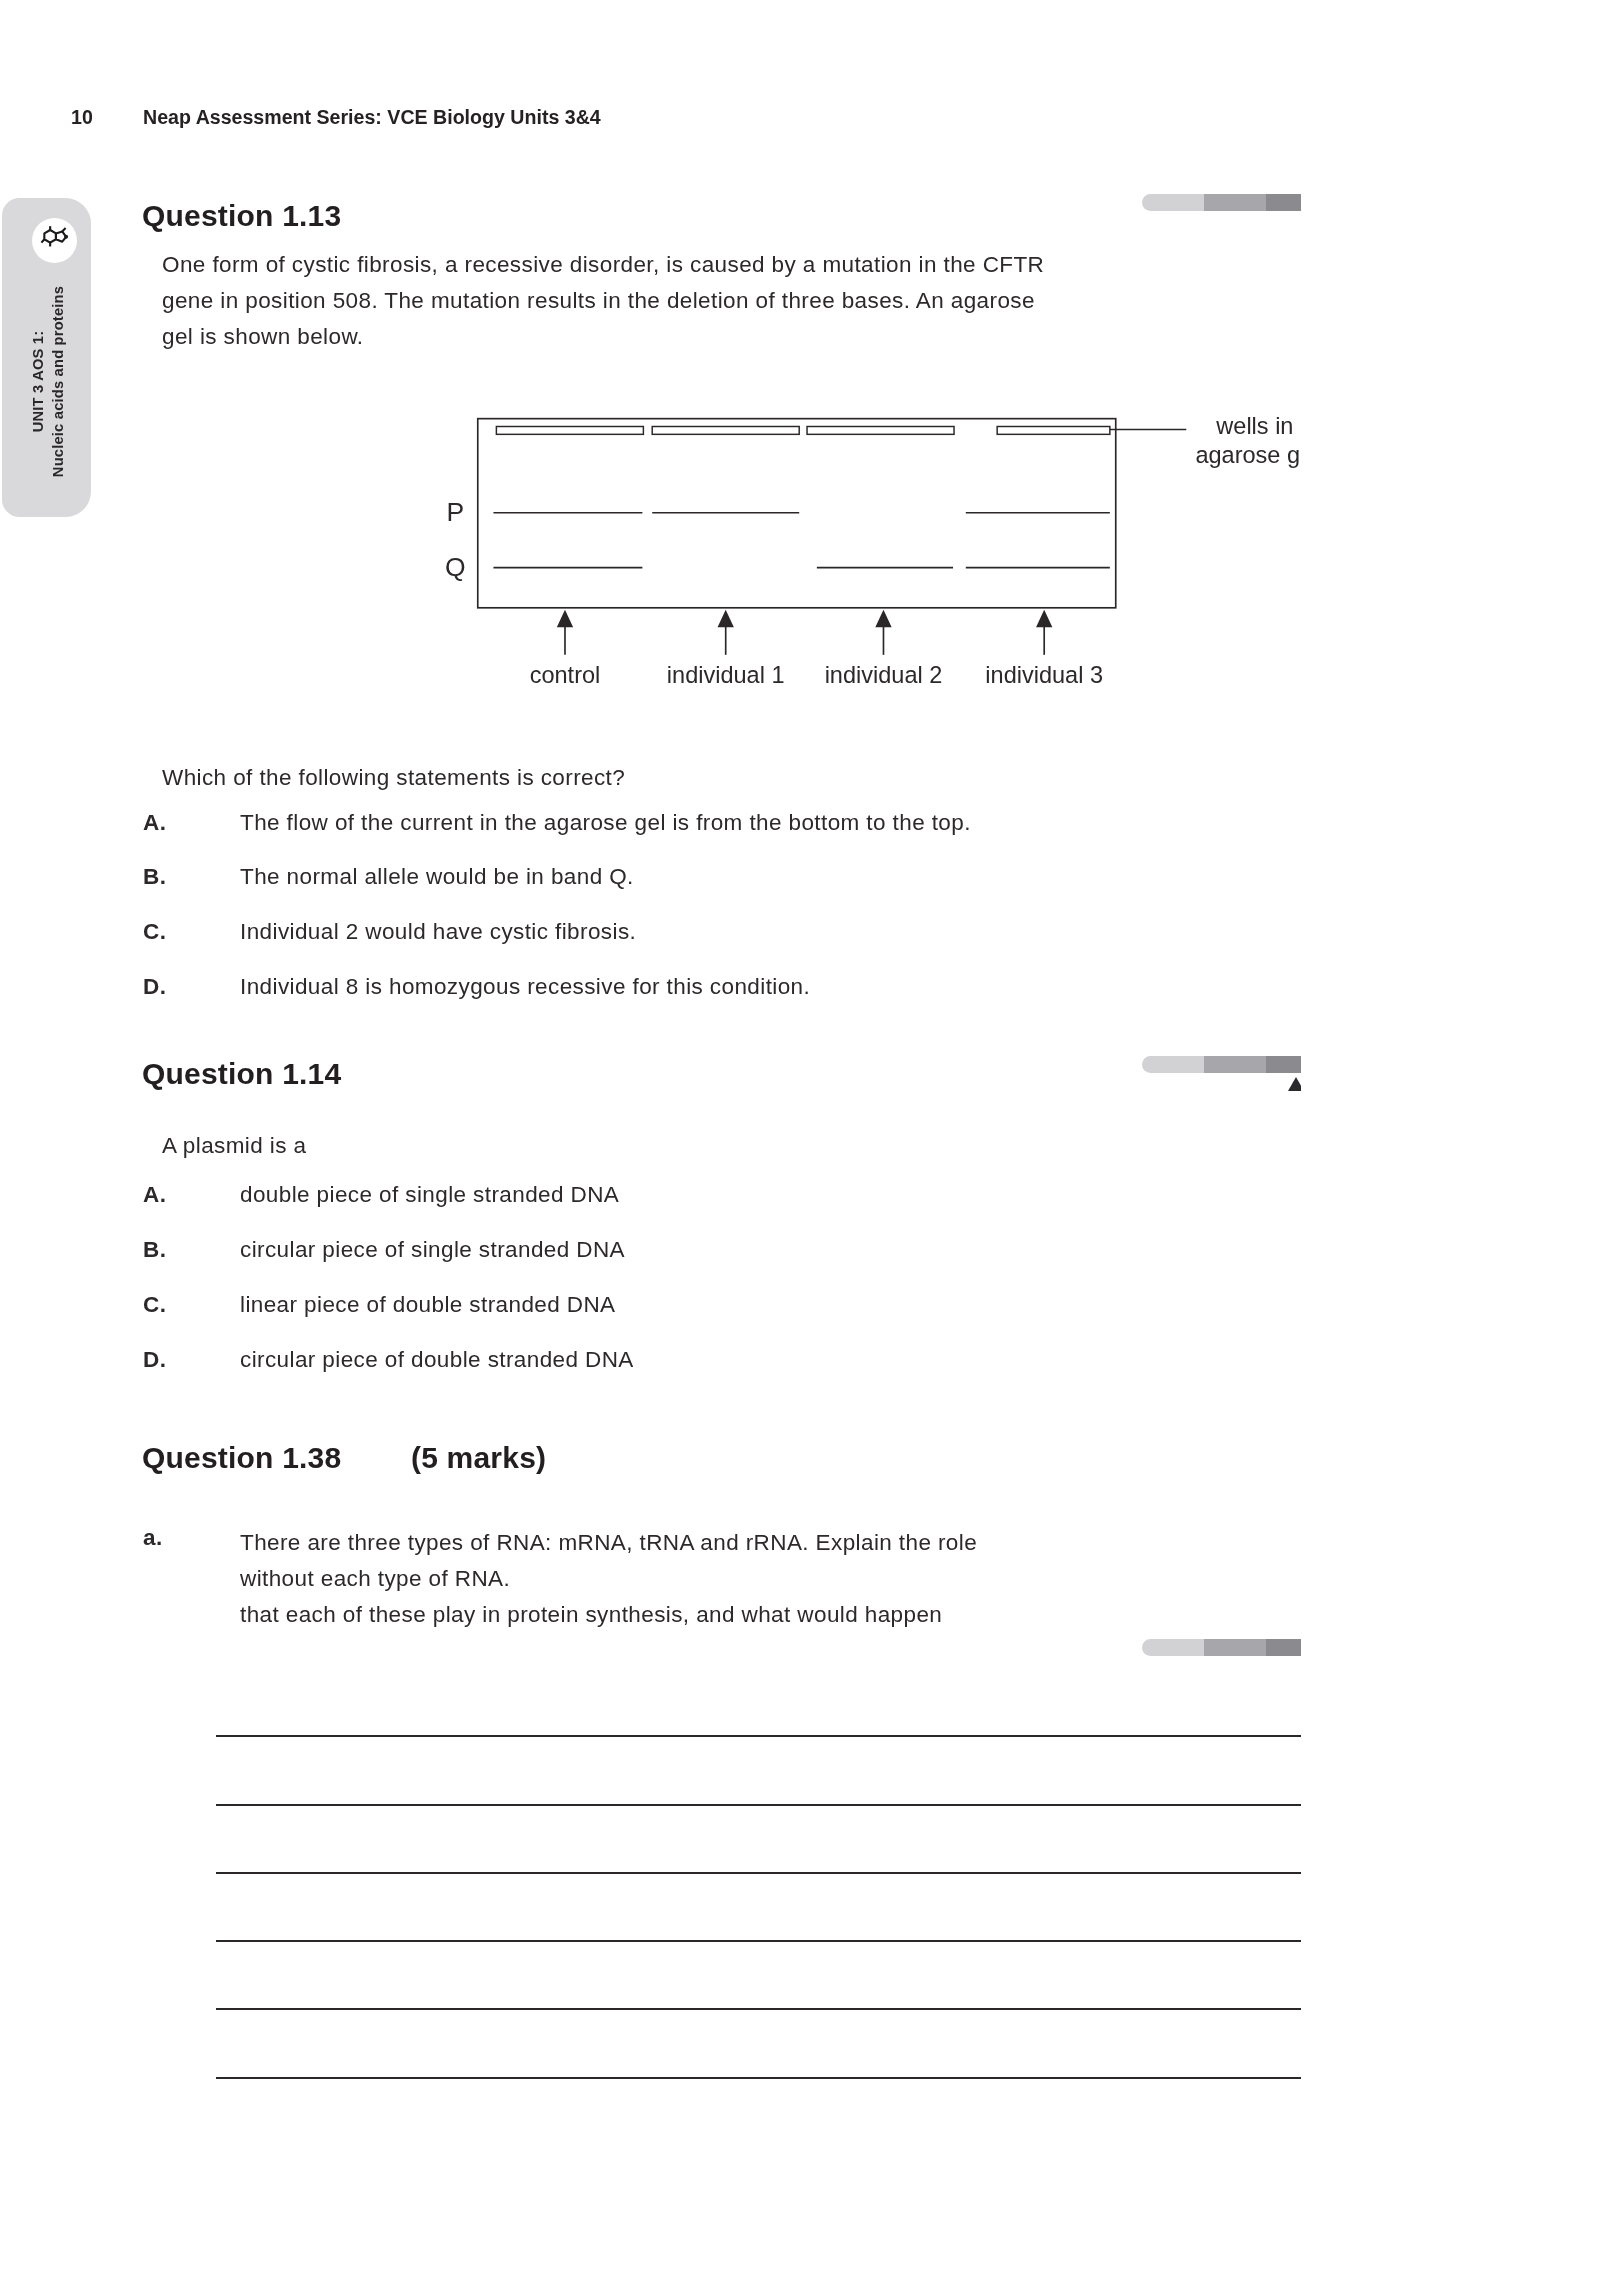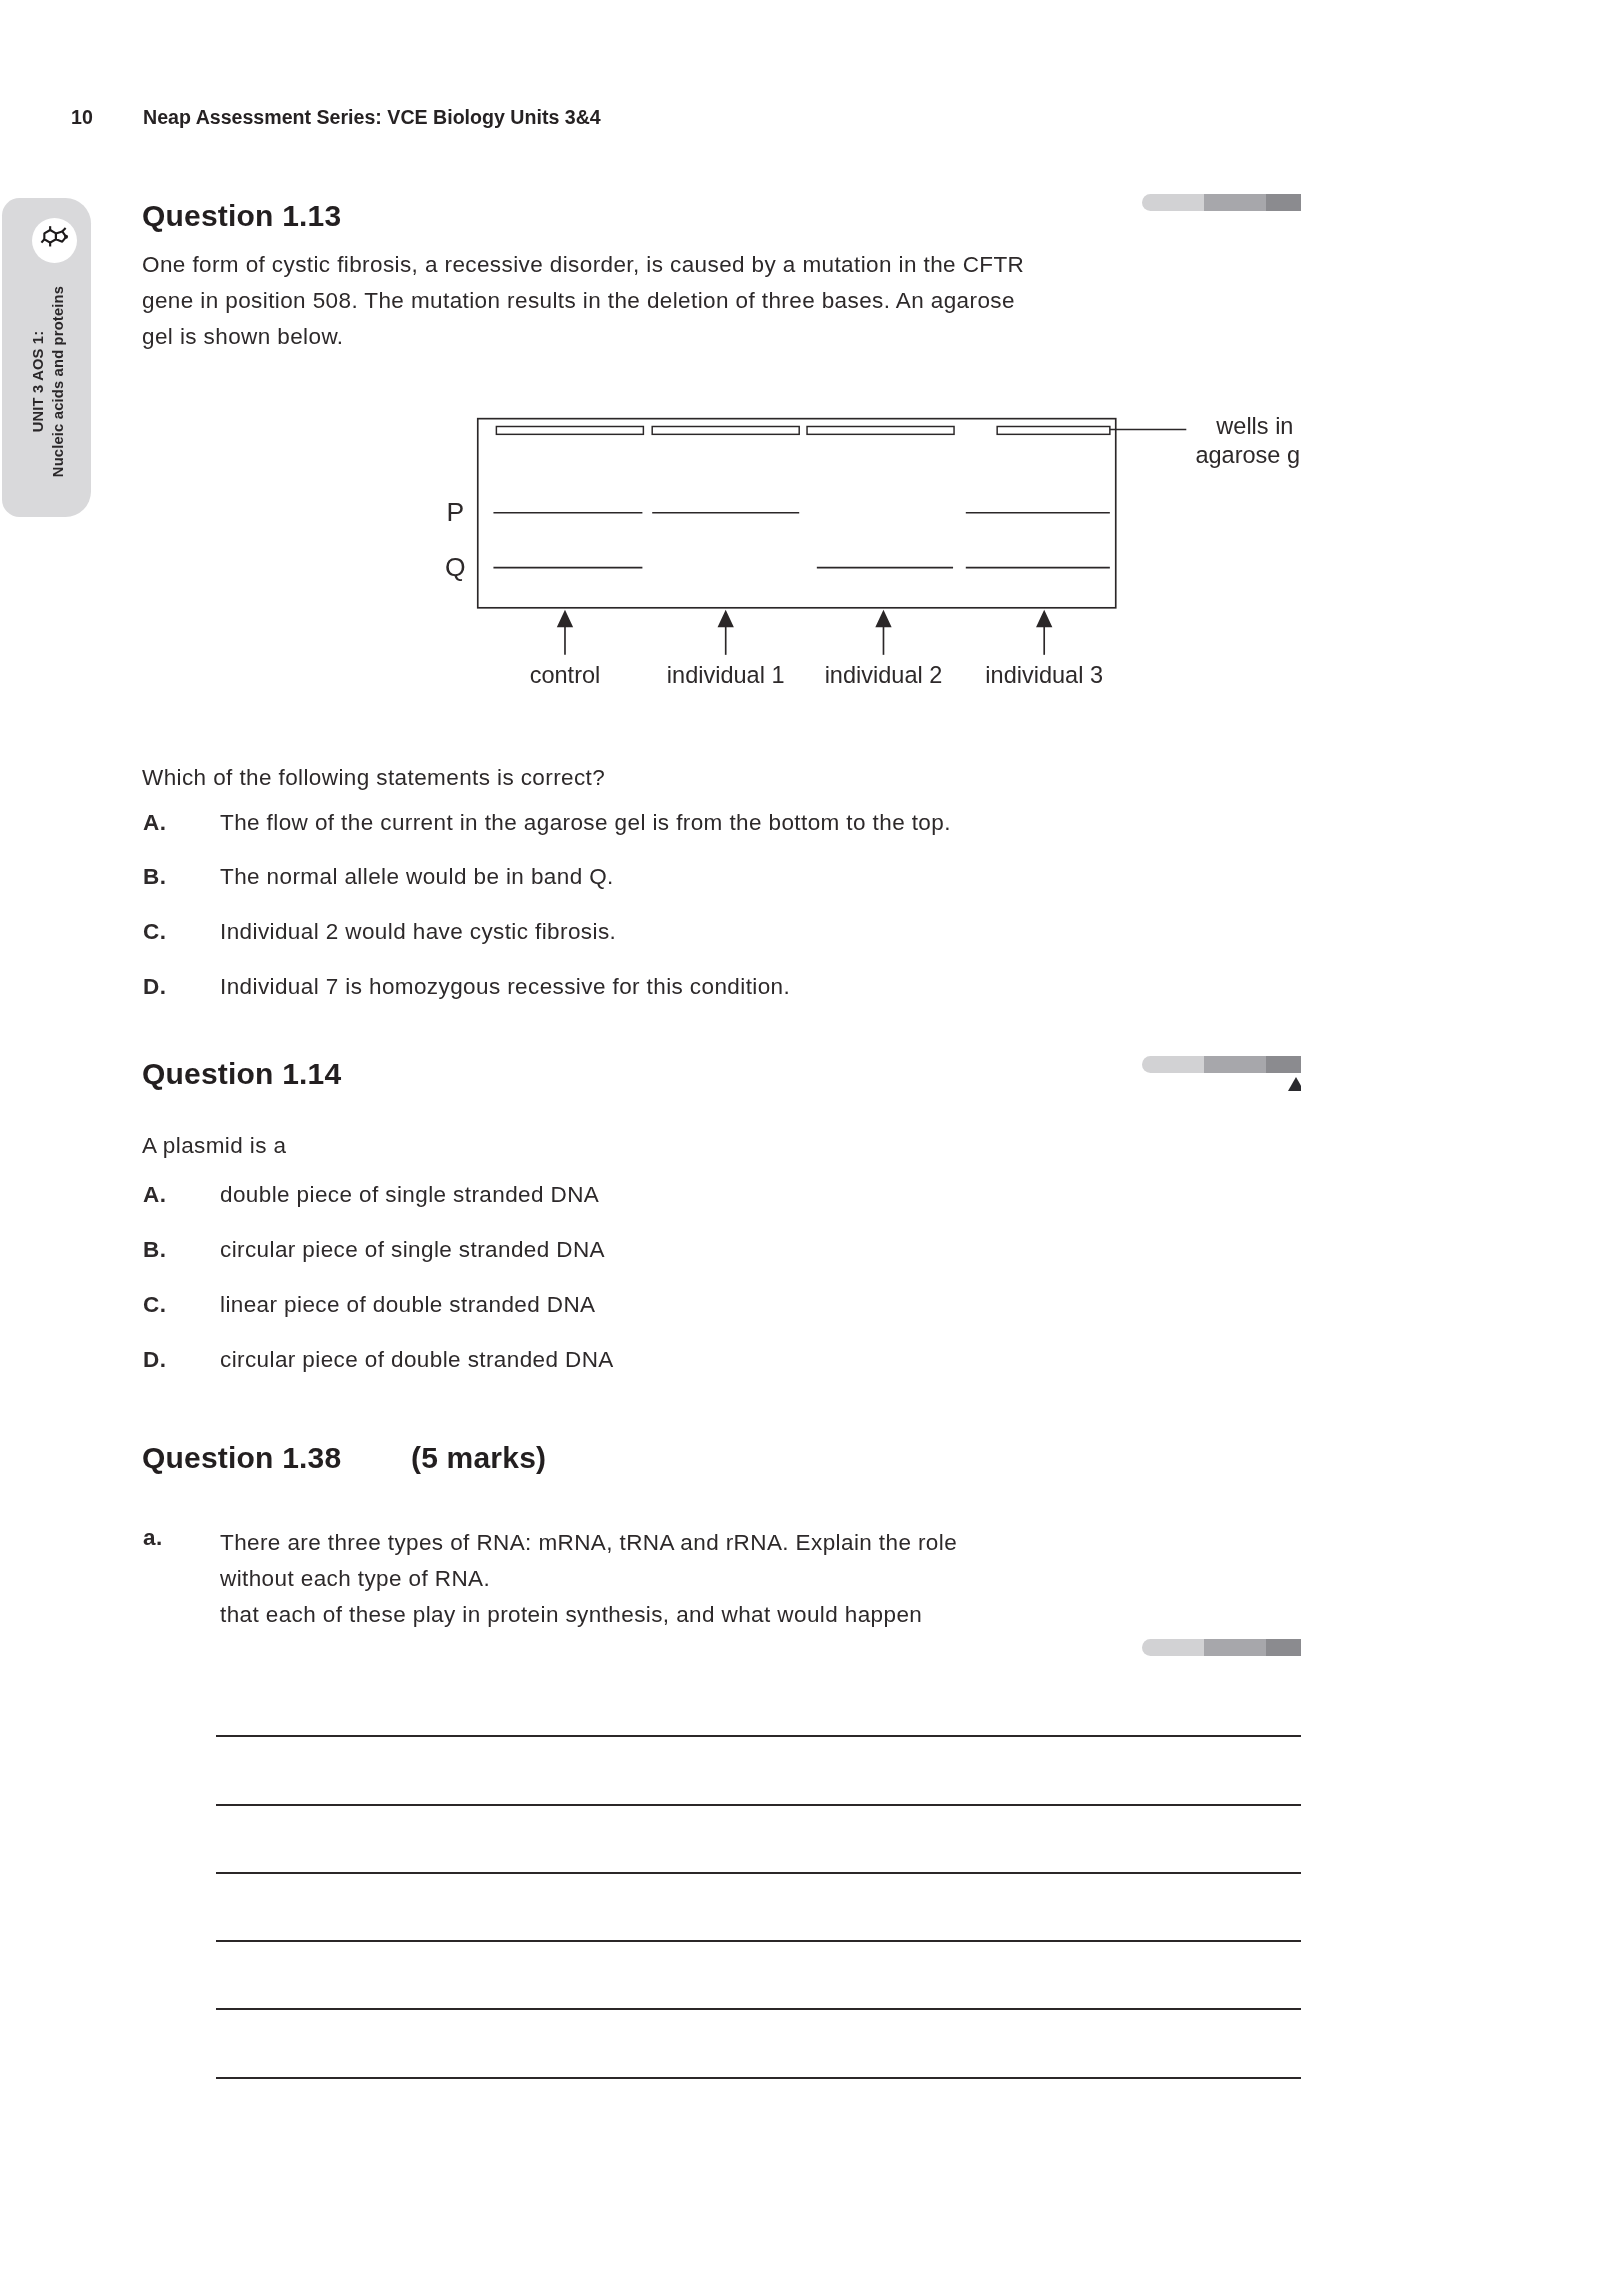--- a/index.html
+++ b/index.html
@@ -32,21 +32,21 @@
     position:absolute;left:-76px;top:163px;width:247px;height:41px;
     transform:rotate(-90deg);
     font-size:14.7px;font-weight:700;line-height:19.6px;
     text-align:center;color:#2a2729;letter-spacing:0.2px;
     white-space:nowrap;
   }
 
   
   .q-title{font-size:30px;font-weight:700;color:#231f20;letter-spacing:0.2px;}
   .body-text{font-size:22.5px;letter-spacing:0.4px;color:#2d292a;}
-  .line{white-space:nowrap;}
+  .line{white-space:nowrap;margin-left:20px;}
 
   
   .diffbar{width:311px;height:16.7px;}
   .diffbar .segs{display:flex;height:100%;border-radius:8.8px;overflow:hidden;}
   .diffbar .seg{flex:1;}
   .diffbar .marker{
     position:absolute;top:20.6px;width:0;height:0;
     border-left:8.8px solid transparent;border-right:8.8px solid transparent;
     border-bottom:14.7px solid #2a2a2e;transform:translateX(-50%);
   }
@@ -160,21 +160,21 @@
 
   <div class="abs body-text line" style="left:142px;top:765px;">Which of the following statements is correct?</div>
 
   <div class="abs body-text opt-letter" style="left:143px;top:810px;">A.</div>
   <div class="abs body-text line" style="left:220px;top:810px;">The flow of the current in the agarose gel is from the bottom to the top.</div>
   <div class="abs body-text opt-letter" style="left:143px;top:864px;">B.</div>
   <div class="abs body-text line" style="left:220px;top:864px;">The normal allele would be in band Q.</div>
   <div class="abs body-text opt-letter" style="left:143px;top:919px;">C.</div>
   <div class="abs body-text line" style="left:220px;top:919px;">Individual 2 would have cystic fibrosis.</div>
   <div class="abs body-text opt-letter" style="left:143px;top:974px;">D.</div>
-  <div class="abs body-text line" style="left:220px;top:974px;">Individual 7 is homozygous recessive for this condition.</div>
+  <div class="abs body-text line" style="left:220px;top:974px;">Individual 8 is homozygous recessive for this condition.</div>
 
   <div class="abs q-title" style="left:142px;top:1057px;">Question 1.14</div>
 
   <div class="abs diffbar" style="left:1142px;top:1056px;">
     <div class="segs">
         <div class="seg" style="background: rgb(210, 210, 212);"></div>
         <div class="seg" style="background: rgb(167, 167, 171);"></div>
         <div class="seg" style="background: rgb(139, 139, 143);"></div>
         <div class="seg" style="background: rgb(116, 116, 120);"></div>
         <div class="seg" style="background: rgb(62, 62, 66);"></div>

